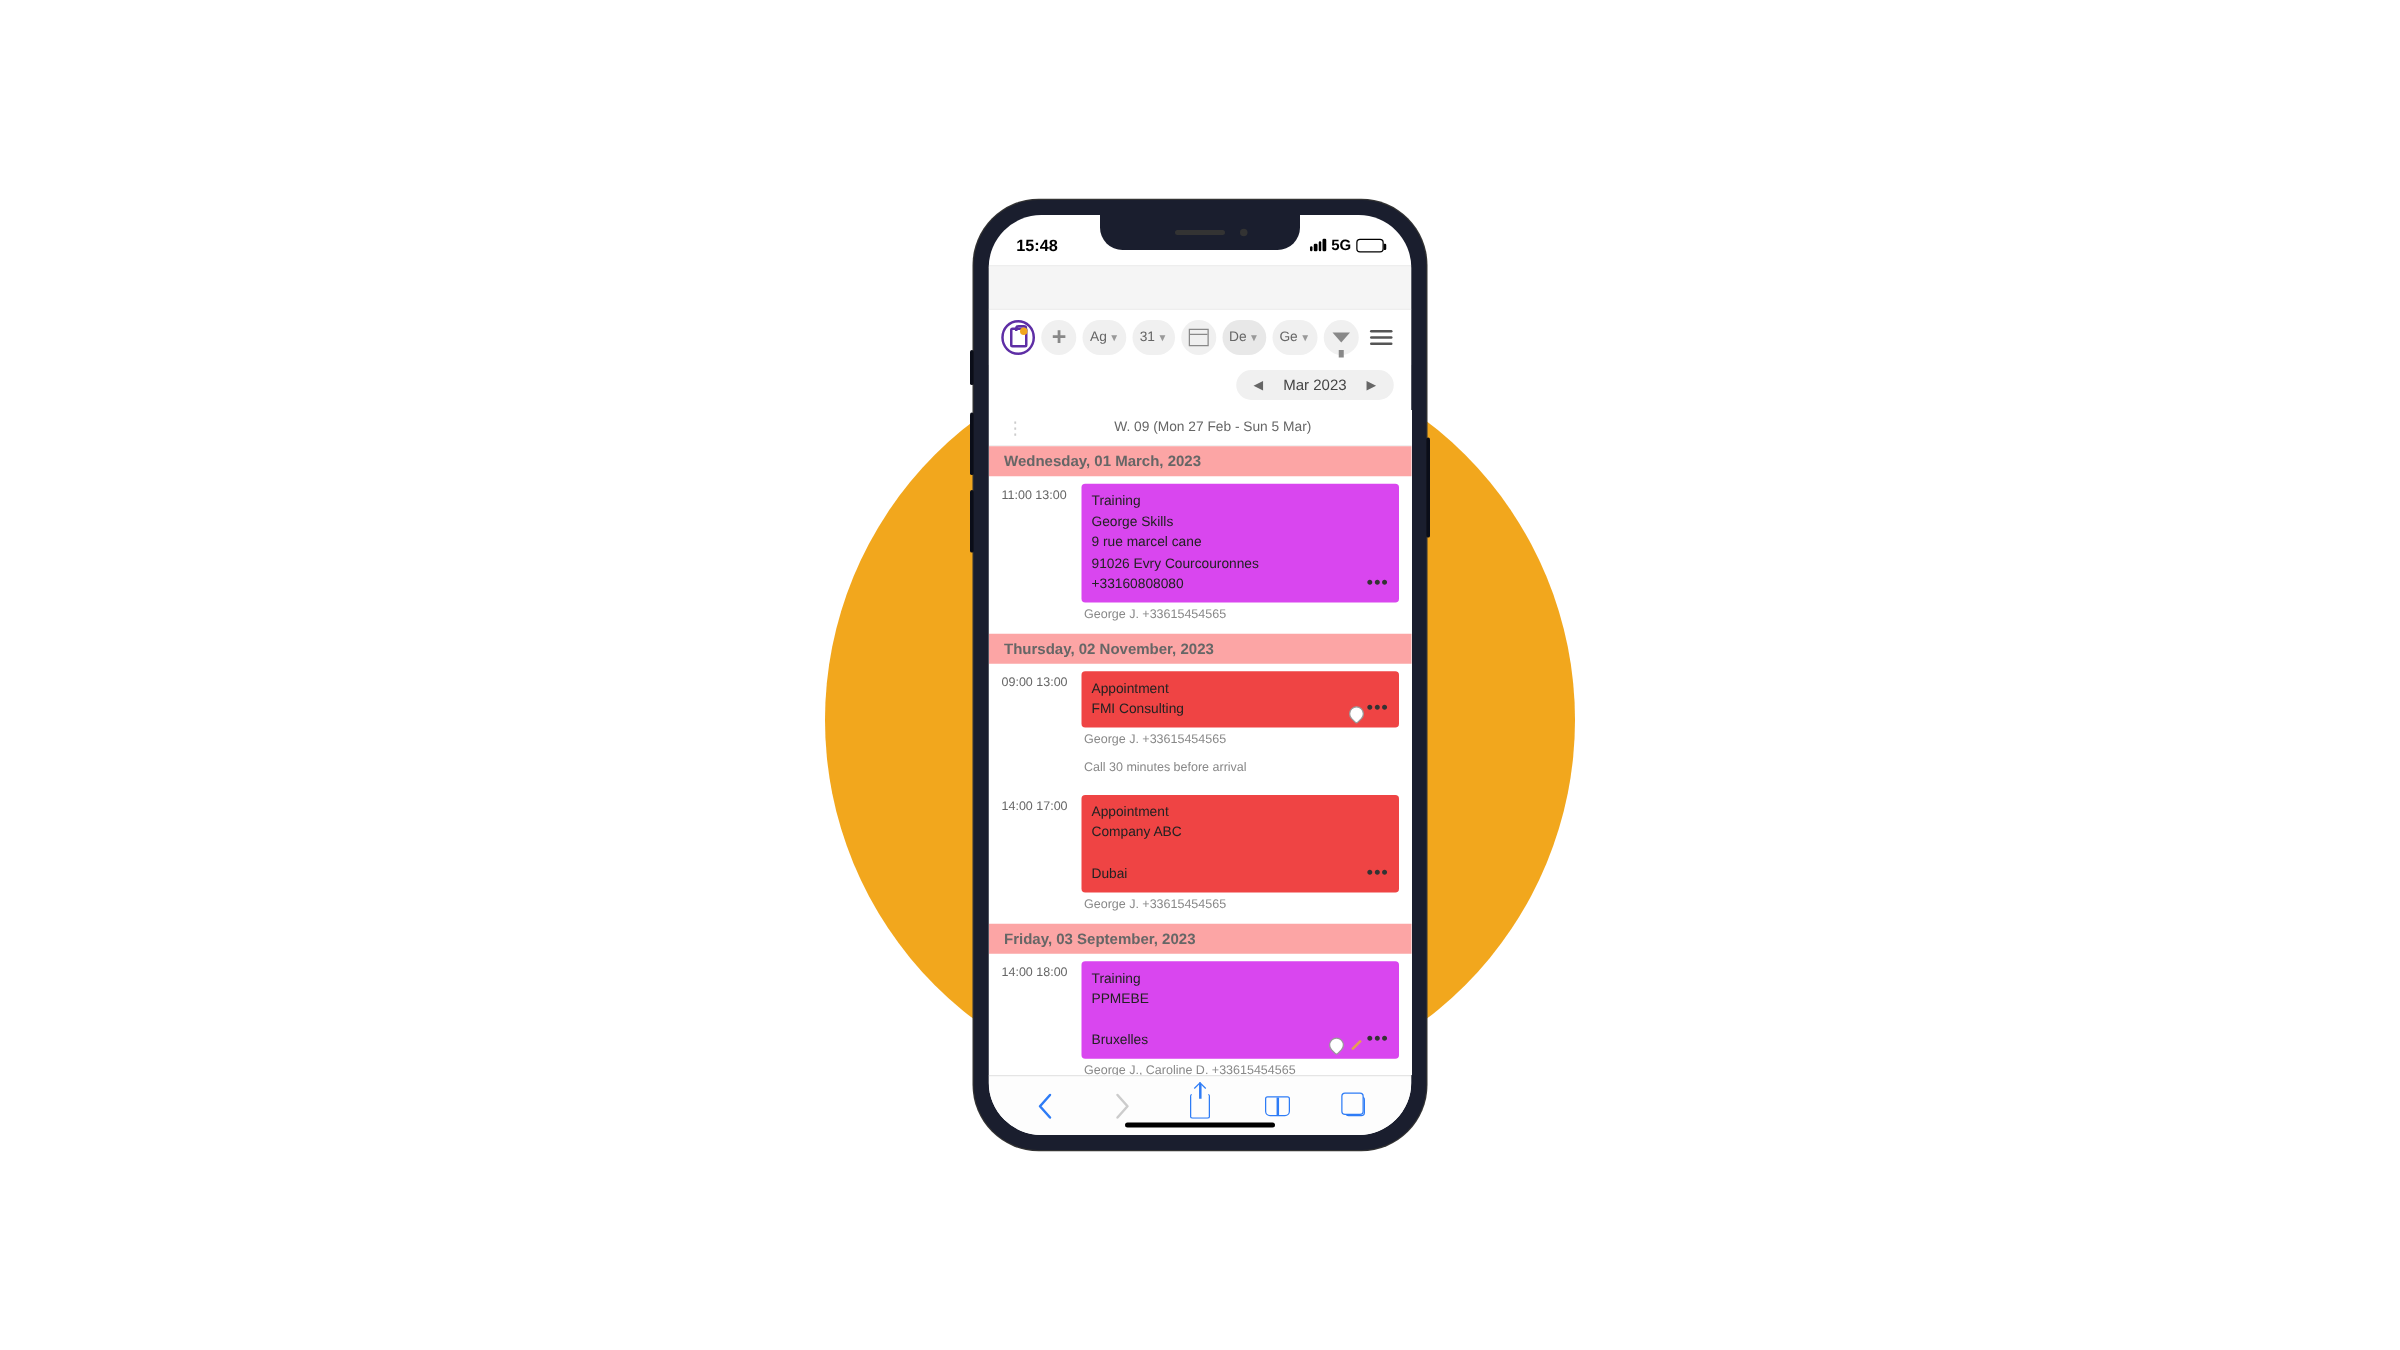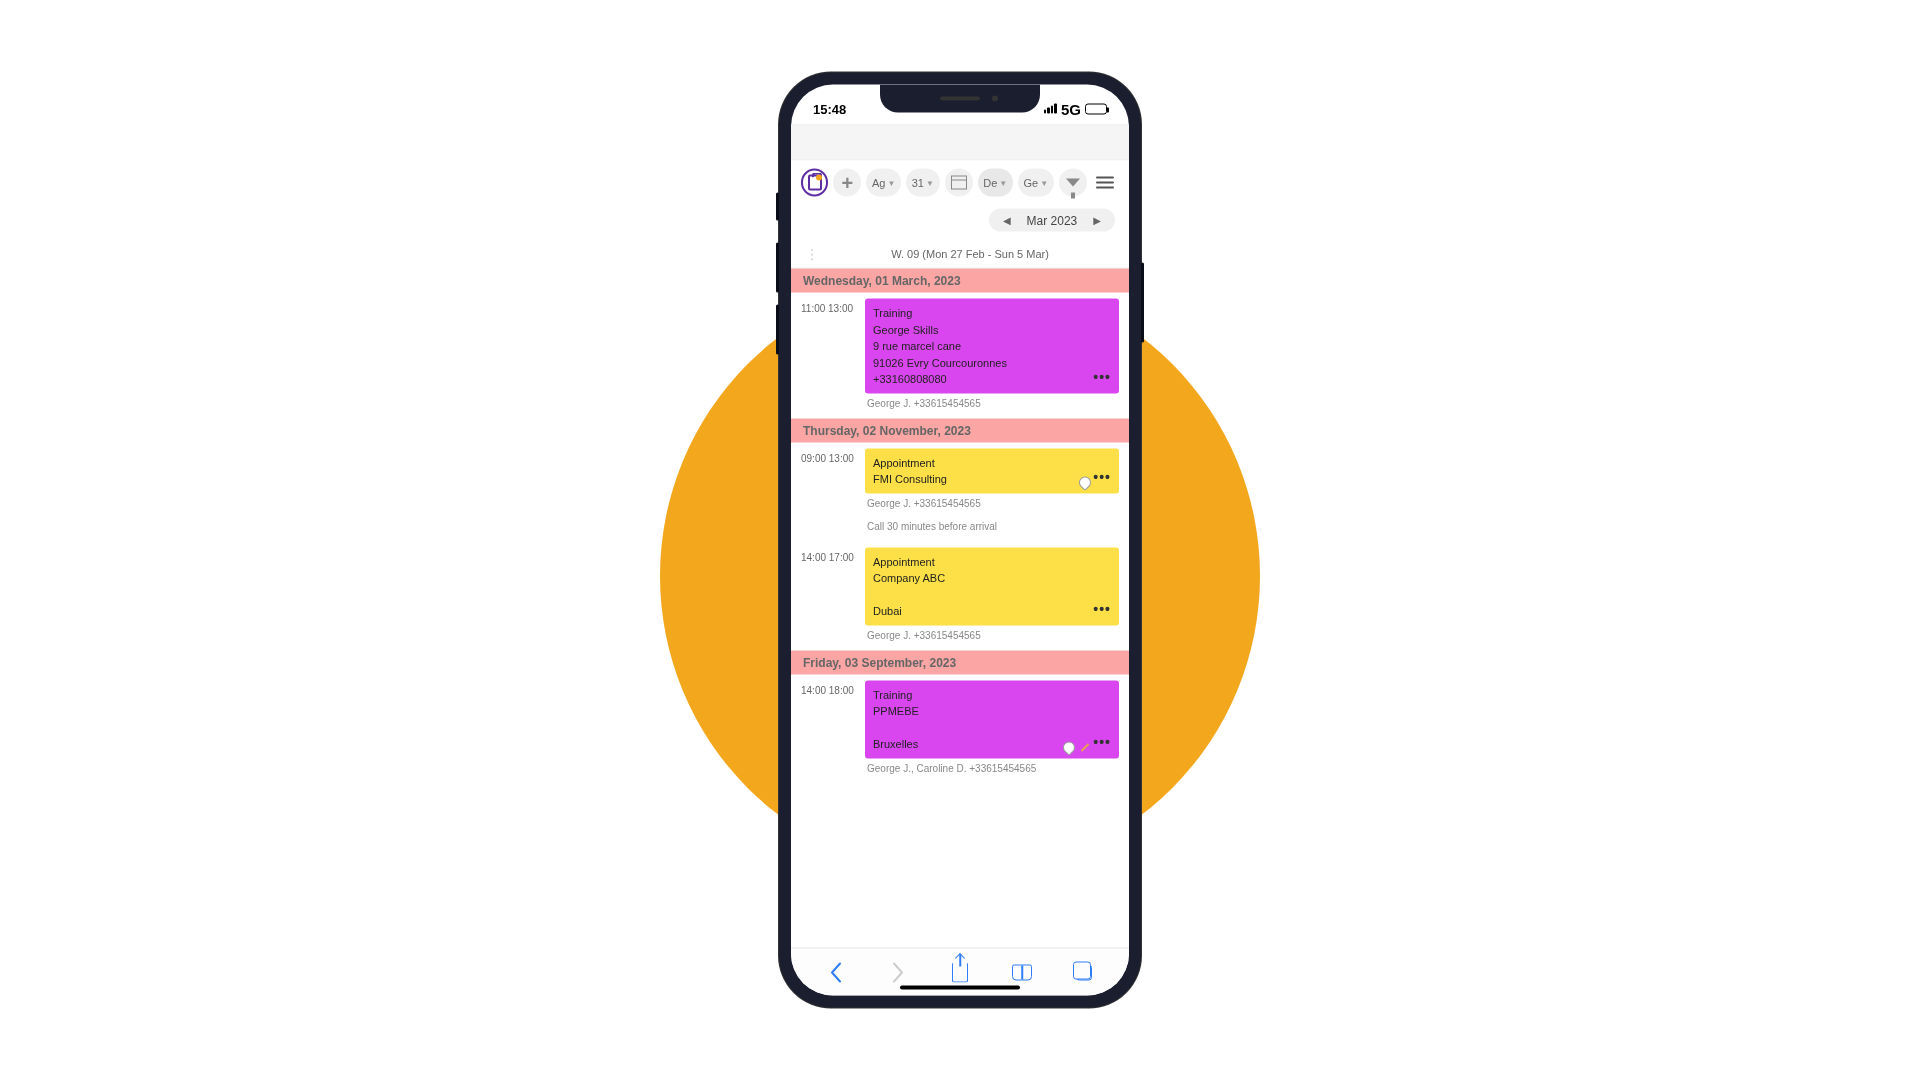--- a/index.html
+++ b/index.html
@@ -1,31 +1,31 @@
 <!DOCTYPE html>
 <html><head>
 <meta charset="utf-8">
 <style>
 * { margin: 0; padding: 0; box-sizing: border-box; font-family: -apple-system, BlinkMacSystemFont, 'Segoe UI', Arial, sans-serif; }
 body { width: 1920px; height: 1080px; background: #fff; position: relative; overflow: hidden; }
 .bg-circle { position: absolute; width: 600px; height: 600px; background: #f2a71d; border-radius: 50%; left: 50%; top: 50%; transform: translate(-50%, -44%); z-index: 0; }
 
-.phone { position: absolute; left: 50%; top: 50%; transform: translate(-50%, -50%); width: 362px; height: 935px; background: #1a1e2e; border-radius: 52px; padding: 12px; z-index: 1; box-shadow: 0 0 0 1px #333; }
+.phone { position: absolute; left: 50%; top: 50%; transform: translate(-50%, -50%); width: 362px; height: 760px; background: #1a1e2e; border-radius: 52px; padding: 12px; z-index: 1; box-shadow: 0 0 0 1px #333; }
 .phone-inner { width: 100%; height: 100%; background: #fff; border-radius: 42px; overflow: hidden; position: relative; display: flex; flex-direction: column; }
 .side-btn { position: absolute; background: #0a0d18; border-radius: 2px; }
 .sb1 { left: -3px; top: 120px; width: 3px; height: 28px; }
 .sb2 { left: -3px; top: 170px; width: 3px; height: 50px; }
 .sb3 { left: -3px; top: 232px; width: 3px; height: 50px; }
 .sb4 { right: -3px; top: 190px; width: 3px; height: 80px; }
 .notch { position: absolute; top: 0; left: 50%; transform: translateX(-50%); width: 160px; height: 28px; background: #1a1e2e; border-radius: 0 0 18px 18px; z-index: 10; display:flex; align-items:center; justify-content:center; }
 .notch::after { content:''; width:6px; height:6px; background:#333; border-radius:50%; position:absolute; right: 42px; }
 .notch::before { content:''; width:40px; height:4px; background:#333; border-radius:2px; }
 
 .status-bar { height: 40px; display: flex; justify-content: space-between; align-items: center; padding: 8px 22px 0; font-size: 13px; font-weight: 600; }
-.status-right { display: flex; align-items: center; gap: 4px; font-size: 15px; }
+.status-right { display: flex; align-items: center; gap: 4px; font-size: 12px; }
 .signal-bars { display:inline-flex; align-items:flex-end; gap:1px; }
 .signal-bars span { width:2.5px; background:#000; border-radius:1px; }
 .signal-bars span:nth-child(1){height:4px;} .signal-bars span:nth-child(2){height:6px;} .signal-bars span:nth-child(3){height:8px;} .signal-bars span:nth-child(4){height:10px;}
 .battery { width:22px; height:11px; border:1px solid #000; border-radius:3px; position:relative; }
 .battery::after { content:''; position:absolute; right:-3px; top:3px; width:2px; height:5px; background:#000; border-radius:0 1px 1px 0; }
 .battery-fill { width:80%; height:100%; background:#000; border-radius:1px; }
 
 .url-bar-gap { height: 36px; background:#f5f5f5; border-top:1px solid #eee; border-bottom:1px solid #eee; }
 
 .app-toolbar { display:flex; align-items:center; gap:5px; padding:8px 10px; background:#fff; }
@@ -47,21 +47,21 @@
 .content::-webkit-scrollbar { width:0; }
 .week-row { display:flex; align-items:center; padding:6px 10px; border-bottom:1px solid #f0f0f0; font-size:11px; color:#666; text-align:center; }
 .week-dots { color:#ccc; font-size:14px; padding:0 4px; letter-spacing:-2px; }
 .week-label { flex:1; text-align:center; }
 .day-header { background:#fca5a5; padding:5px 12px; font-size:12px; font-weight:600; color:#666; }
 .event-row { display:flex; padding:6px 10px 2px; gap:8px; }
 .time-col { width:56px; font-size:10px; color:#666; text-align:left; padding-top:4px; white-space:nowrap; }
 .event-col { flex:1; }
 .event-card { border-radius:3px; padding:6px 8px; font-size:11px; color:#222; line-height:1.5; position:relative; }
 .event-green { background:#d946ef; }
-.event-pink { background:#fde047; }
+.event-pink { background:#ef4444; }
 .event-dots { position:absolute; right:8px; bottom:6px; font-size:14px; font-weight:bold; letter-spacing:1px; color:#333; cursor:pointer; }
 .event-icons { position:absolute; right:28px; bottom:5px; display:flex; gap:4px; }
 .bubble-icon { width:12px; height:12px; background:#fff; border:1px solid #999; border-radius:50% 50% 50% 2px; transform:rotate(-45deg); }
 .pencil-icon { width:12px; height:12px; position:relative; }
 .pencil-icon::before { content:''; position:absolute; width:2px; height:10px; background:#e6a050; transform:rotate(45deg); left:5px; top:1px; }
 .meta-line { font-size:10px; color:#888; padding:4px 2px 8px; }
 
 .browser-bar { height:48px; border-top:1px solid #e5e5e5; display:flex; align-items:center; justify-content:space-around; padding:0 14px; background:#fdfdfd; }
 .browser-btn { color:#2e7cf6; font-size:20px; display:flex; align-items:center; justify-content:center; width:34px; height:34px; cursor:pointer; }
 .browser-btn.disabled { color:#ccc; }

